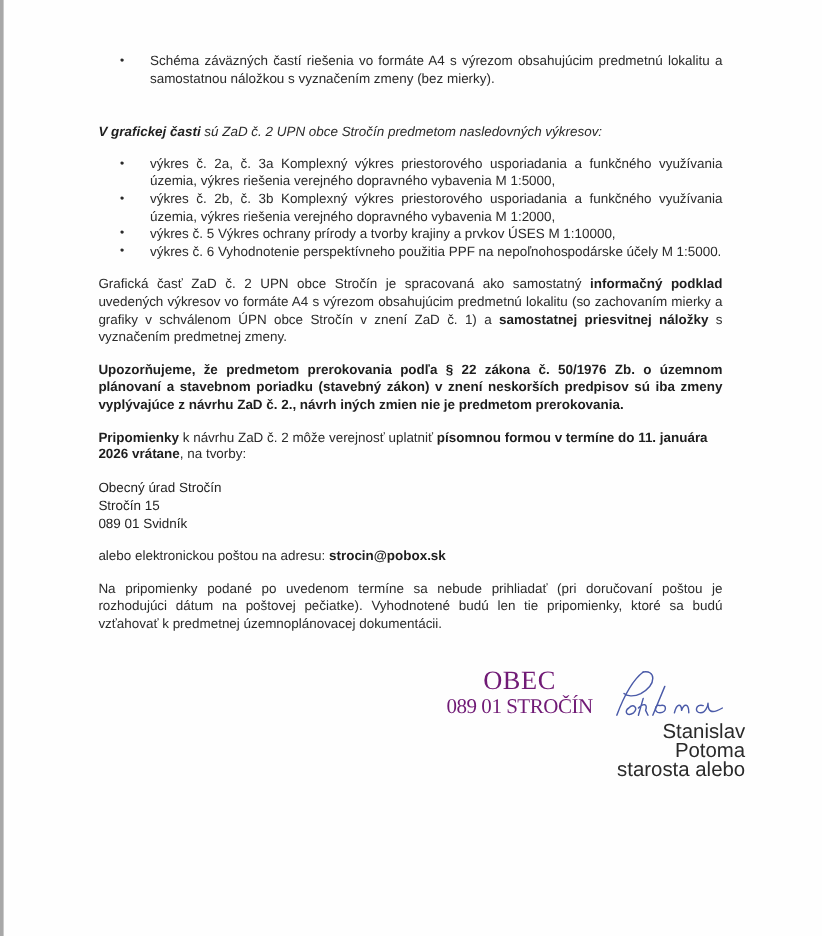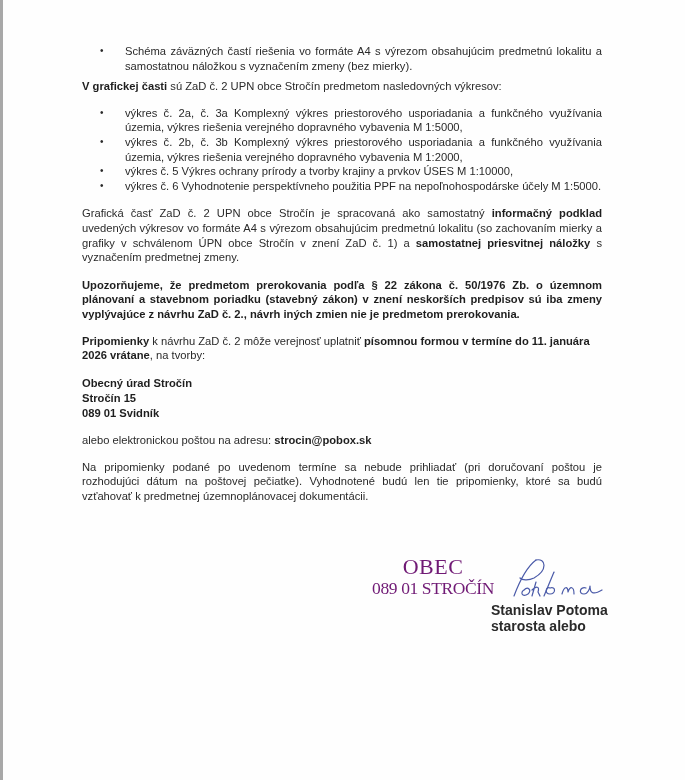--- a/index.html
+++ b/index.html
@@ -45,26 +45,26 @@
     }
     ul li .bullet {
       position: absolute;
       left: 18px;
       top: 0;
       font-size: 10px;
     }
     .justify { text-align: justify; }
     .gap-12 { margin-top: 12px; }
     .gap-13 { margin-top: 13px; }
-    .gap-14 { margin-top: 6px; }
+    .gap-14 { margin-top: 30px; font-style: italic; }
     .list1 li { }
     .list2 { margin-top: 12px; }
     .address {
       margin-top: 13px;
-      font-weight: bold;
+      font-weight: normal;
       line-height: 15.2px;
       color: #1e1e1e;
     }
     .stamp {
       position: absolute;
       left: 368px;
       top: 556px;
       width: 124px;
       text-align: center;
       font-family: "Liberation Serif", serif;
@@ -85,25 +85,24 @@
       left: 503px;
       top: 556px;
       width: 110px;
       height: 46px;
     }
     .signer {
       position: absolute;
       left: 488px;
       top: 602px;
       width: 130px;
-      text-align: left;
-      font-size: 14px;
+      text-align: right;
+      font-size: 17px;
       line-height: 16px;
       color: #2a2a2a;
-      font-weight: bold;
     }
   </style>
 </head>
 <body>
 
 <div class="page">
   <div class="content">
 
     <ul class="list1">
       <li>

